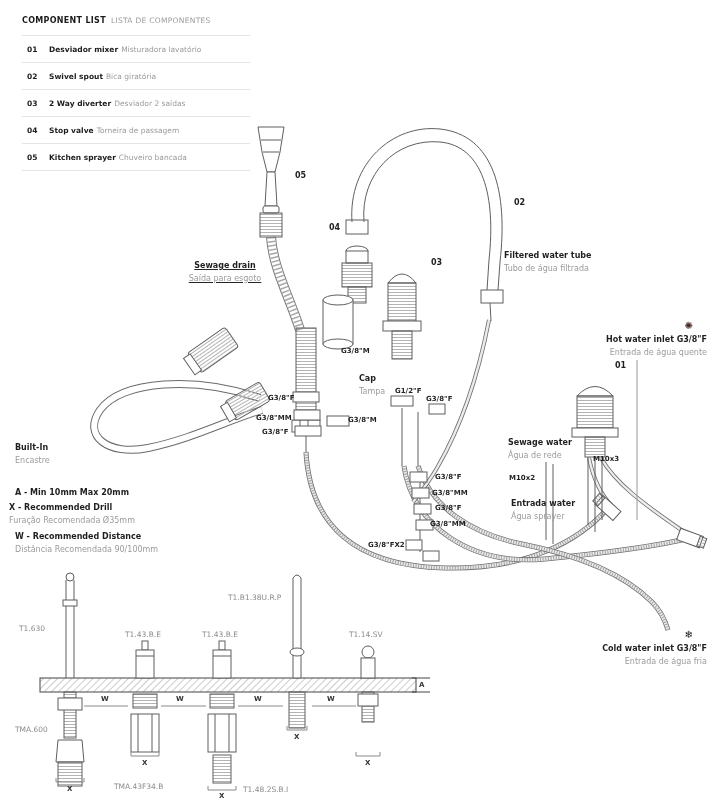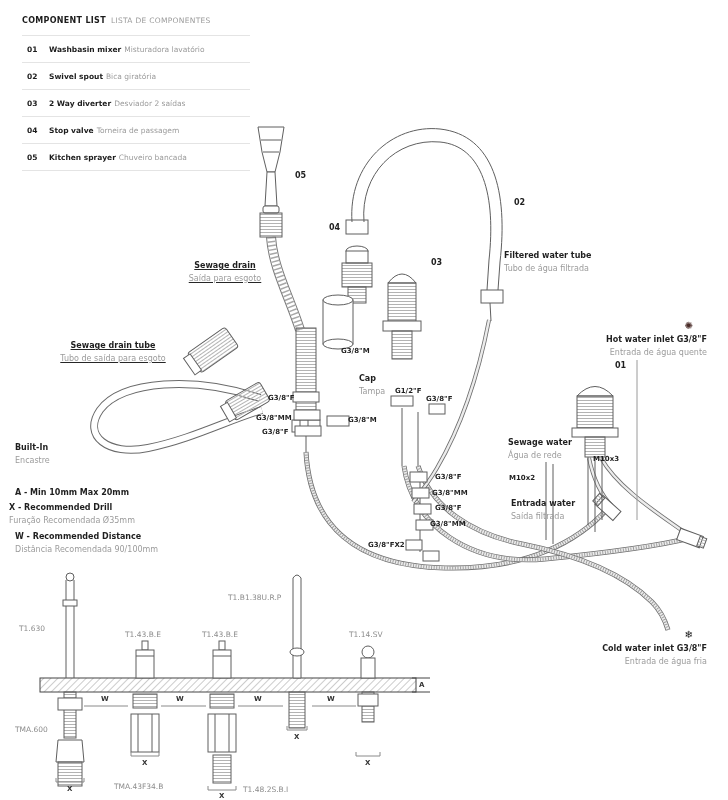--- a/index.html
+++ b/index.html
@@ -251,21 +251,21 @@
   </svg>
 
   <div class="comp-list">
     <div class="cl-header">
       <span class="cl-title">COMPONENT LIST</span>
       <span class="cl-sub">LISTA DE COMPONENTES</span>
     </div>
     <div class="cl-rows">
       <div class="cl-row">
         <span class="cl-num">01</span>
-        <span class="cl-name"><span class="en">Washbasin mixer</span><span class="pt">Misturadora lavatório</span></span>
+        <span class="cl-name"><span class="en">Desviador mixer</span><span class="pt">Misturadora lavatório</span></span>
       </div>
       <div class="cl-row">
         <span class="cl-num">02</span>
         <span class="cl-name"><span class="en">Swivel spout</span><span class="pt">Bica giratória</span></span>
       </div>
       <div class="cl-row">
         <span class="cl-num">03</span>
         <span class="cl-name"><span class="en">2 Way diverter</span><span class="pt">Desviador 2 saídas</span></span>
       </div>
       <div class="cl-row">
@@ -283,24 +283,20 @@
   <div class="lbl b" style="left:329px;top:222px">04</div>
   <div class="lbl b" style="left:431px;top:257px">03</div>
   <div class="lbl b" style="left:514px;top:197px">02</div>
   <div class="lbl b" style="left:615px;top:360px">01</div>
 
   <div class="lbl center two-line" style="left:160px;top:260px;width:130px">
     <div class="b">Sewage drain</div>
     <div class="g">Saída para esgoto</div>
   </div>
 
-  <div class="lbl center two-line" style="left:33px;top:340px;width:160px">
-    <div class="b">Sewage drain tube</div>
-    <div class="g">Tubo de saída para esgoto</div>
-  </div>
 
   <div class="lbl two-line" style="left:504px;top:250px">
     <div class="b">Filtered water tube</div>
     <div class="g">Tubo de água filtrada</div>
   </div>
 
   <div class="lbl right two-line" style="right:21px;top:318px">
     <div class="hot-icon" style="margin-right:14px">✺</div>
     <div class="b">Hot water inlet G3/8"F</div>
     <div class="g">Entrada de água quente</div>
@@ -312,21 +308,21 @@
     <div class="g">Entrada de água fria</div>
   </div>
 
   <div class="lbl two-line" style="left:508px;top:437px">
     <div class="b">Sewage water</div>
     <div class="g">Água de rede</div>
   </div>
 
   <div class="lbl two-line" style="left:511px;top:498px">
     <div class="b">Entrada water</div>
-    <div class="g">Saída filtrada</div>
+    <div class="g">Água sprayer</div>
   </div>
 
   <div class="lbl two-line" style="left:15px;top:442px">
     <div class="b">Built-In</div>
     <div class="g">Encastre</div>
   </div>
 
   <div class="lbl two-line" style="left:359px;top:373px">
     <div class="b">Cap</div>
     <div class="g">Tampa</div>

